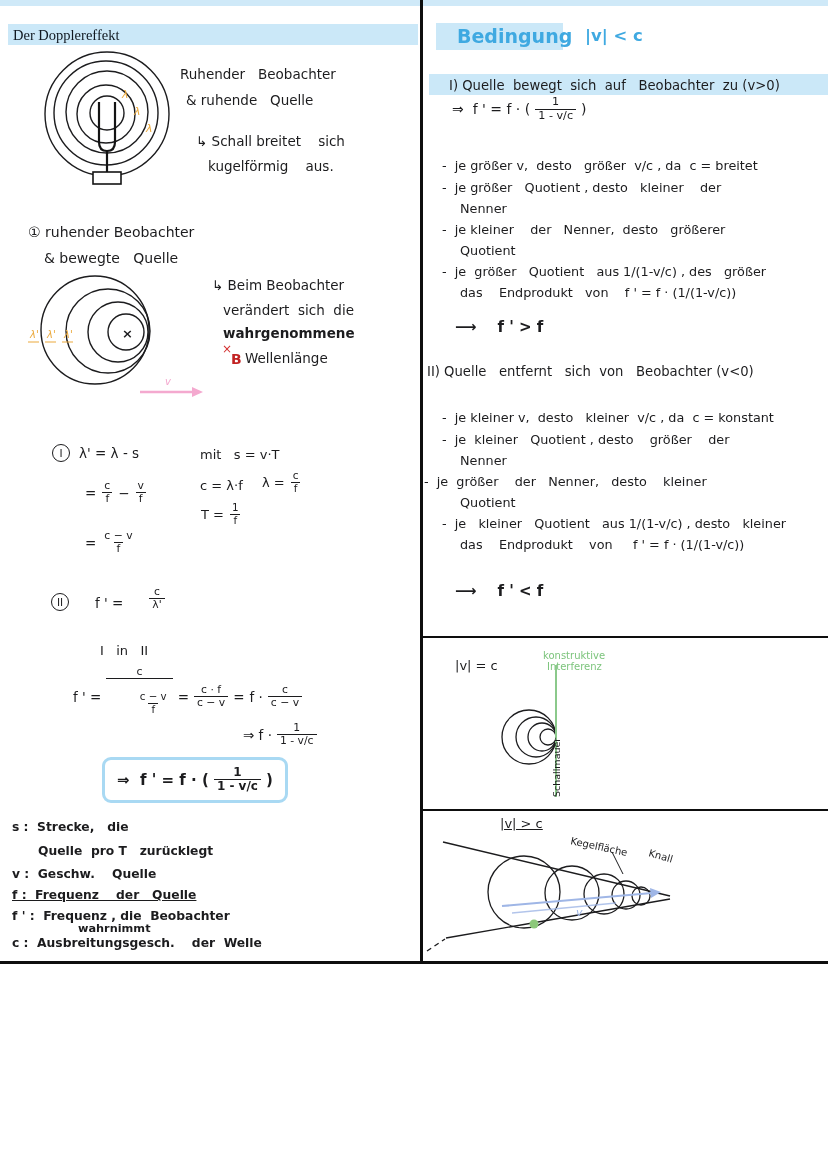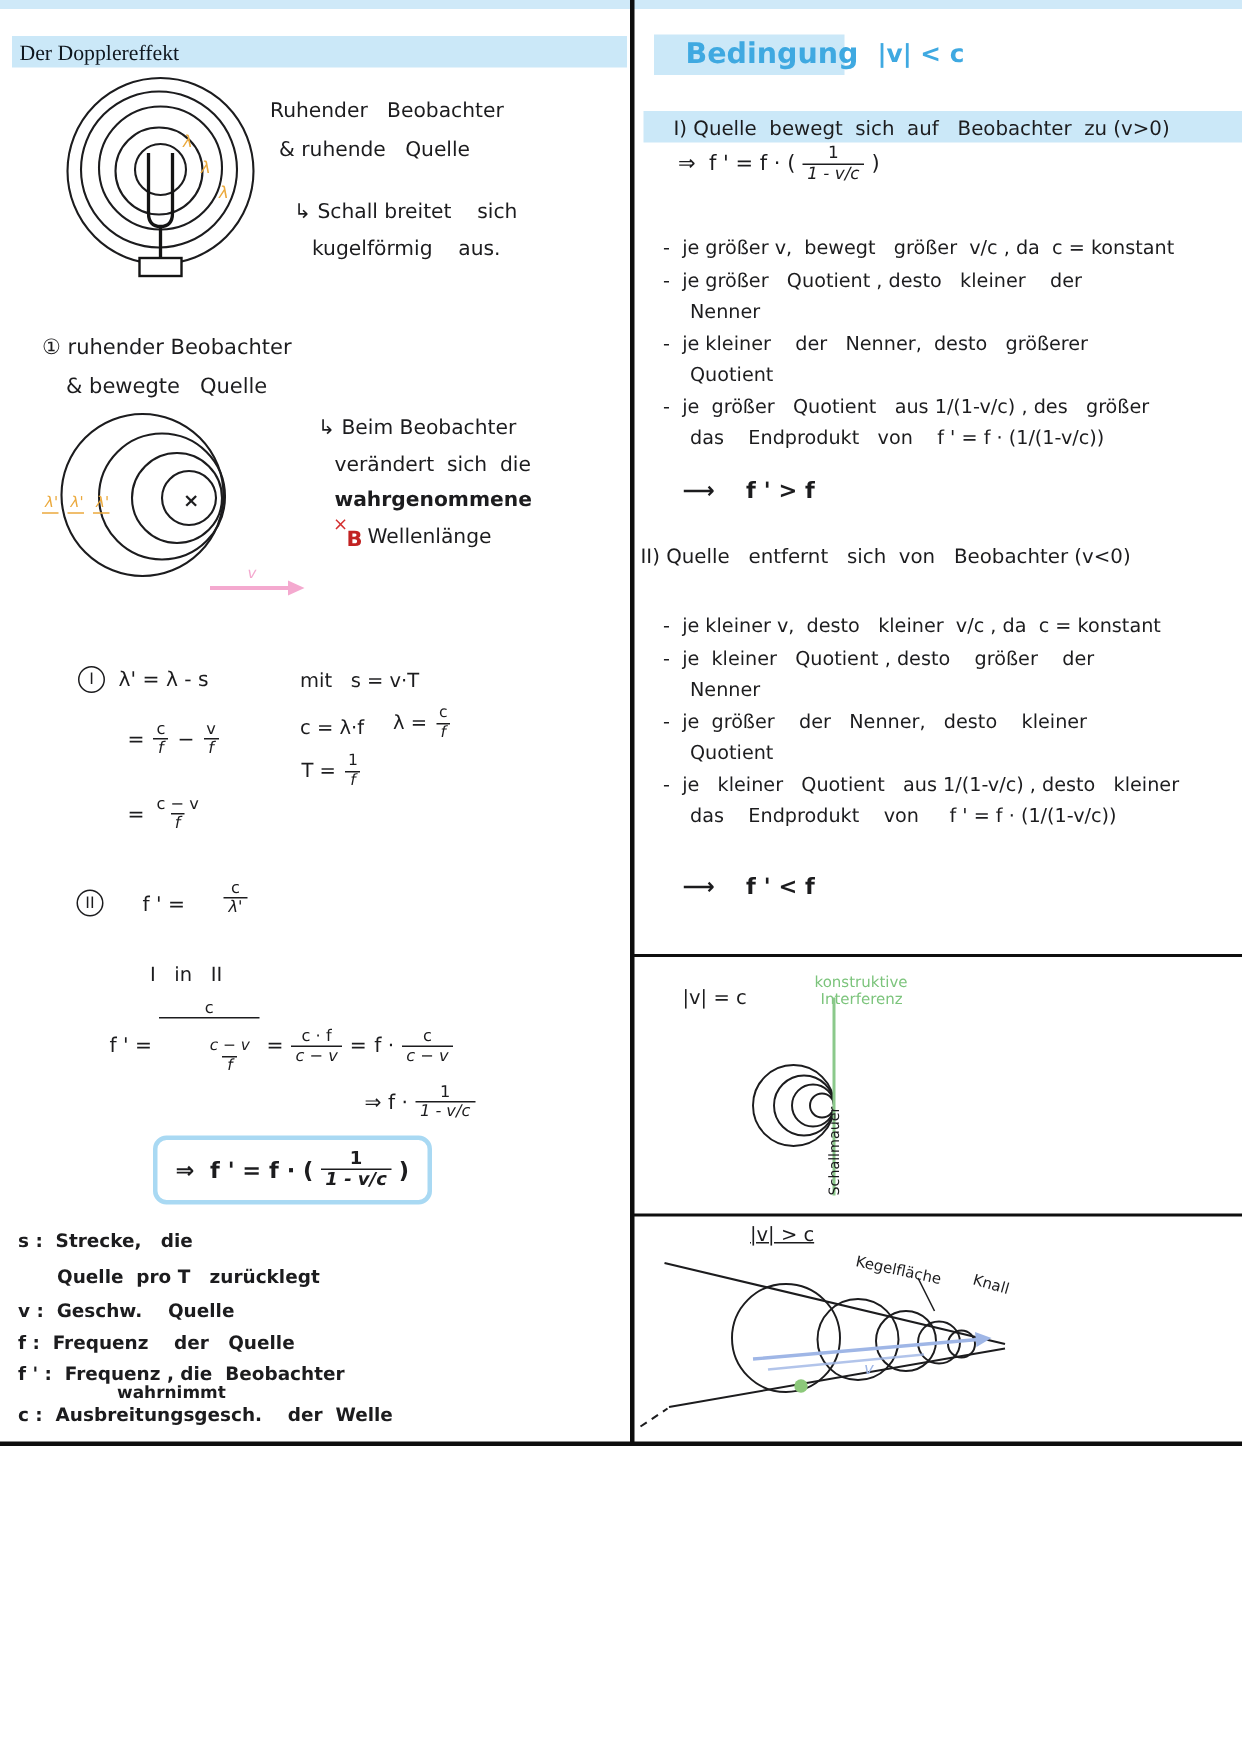--- a/index.html
+++ b/index.html
@@ -10,21 +10,21 @@
   }
   .abs { position: absolute; }
   .hand { white-space: pre; color: #1c1c1e; }
   .serif { font-family: "Liberation Serif", serif; }
   .hl { background: #cbe8f8; }
   .blue { color: #3fa9e1; }
   .green { color: #7cc47c; }
   .formula { display: flex; align-items: center; gap: 5px; white-space: pre; }
   .frac { display: inline-flex; flex-direction: column; align-items: center; line-height: 1.12; font-size: 0.8em; text-align: center; }
   .frac .num { padding: 0 3px; }
-  .frac .den { border-top: 1.4px solid #1c1c1e; padding: 0 3px; font-style: italic; }
+  .frac .den { border-top: 1.4px solid #1c1c1e; padding: 0 3px; }
   .circ { display: inline-flex; align-items: center; justify-content: center;
           width: 18px; height: 18px; border: 1.5px solid #1c1c1e; border-radius: 50%;
           font-size: 10.5px; flex: none; }
   .vline { width: 2.5px; background: #0e0e0e; }
   .hline { height: 2.2px; background: #0e0e0e; }
   .final-box { border: 3px solid #a9d9f3; border-radius: 9px; padding: 6px 12px;
                font-size: 15px; font-weight: 600; background: #fff; }
   .bullet { font-size: 12.8px; white-space: pre; }
   .result { font-size: 15px; font-weight: 600; white-space: pre; }
   .note { font-size: 13.5px; white-space: pre; }
@@ -199,21 +199,21 @@
     <span class="frac">
       <span class="num">1</span>
       <span class="den">1 - v/c</span>
     </span>
     <span>)</span>
   </div>
 
   <div class="abs hand legend" style="left:12px; top:820px;">s :  Strecke,   die</div>
   <div class="abs hand legend" style="left:38px; top:844px;">Quelle  pro T   zurücklegt</div>
   <div class="abs hand legend" style="left:12px; top:867px;">v :  Geschw.    Quelle</div>
-  <div class="abs hand legend" style="left:12px; top:888px;">f :  Frequenz    der   Quelle</div>
+  <div class="abs hand legend" style="left:12px; top:888px;text-decoration:underline;">f :  Frequenz    der   Quelle</div>
   <div class="abs hand legend" style="left:12px; top:909px;">f ' :  Frequenz , die  Beobachter</div>
   <div class="abs hand legend" style="left:78px; top:922px; font-size:11.3px;">wahrnimmt</div>
   <div class="abs hand legend" style="left:12px; top:936px;">c :  Ausbreitungsgesch.    der  Welle</div>
 
   <div class="abs hl" style="left:436px; top:23px; width:127px; height:27px; line-height:27px; padding-left:21px;">
     <span class="blue" style="font-size:19px; font-weight:700;">Bedingung</span>
   </div>
   <div class="abs blue hand" style="left:585px; top:26px; font-size:16.5px; font-weight:700;">|v| &lt; c</div>
 
   <div class="abs hl" style="left:429px; top:74px; width:399px; height:21px; line-height:21px; padding-left:20px;">
@@ -222,36 +222,36 @@
 
   <div class="abs formula" style="left:452px; top:96px; font-size:14px;">
     <span>⇒  f ' = f · (</span>
     <span class="frac">
       <span class="num">1</span>
       <span class="den">1 - v/c</span>
     </span>
     <span>)</span>
   </div>
 
-  <div class="abs hand bullet" style="left:442px; top:158px;">-  je größer v,  bewegt   größer  v/c , da  c = konstant</div>
+  <div class="abs hand bullet" style="left:442px; top:158px;">-  je größer v,  desto   größer  v/c , da  c = breitet</div>
   <div class="abs hand bullet" style="left:442px; top:180px;">-  je größer   Quotient , desto   kleiner    der</div>
   <div class="abs hand bullet" style="left:460px; top:201px;">Nenner</div>
   <div class="abs hand bullet" style="left:442px; top:222px;">-  je kleiner    der   Nenner,  desto   größerer</div>
   <div class="abs hand bullet" style="left:460px; top:243px;">Quotient</div>
   <div class="abs hand bullet" style="left:442px; top:264px;">-  je  größer   Quotient   aus 1/(1-v/c) , des   größer</div>
   <div class="abs hand bullet" style="left:460px; top:285px;">das    Endprodukt   von    f ' = f · (1/(1-v/c))</div>
 
   <div class="abs hand result" style="left:455px; top:318px;">⟶    f ' &gt; f</div>
 
   <div class="abs hand" style="left:427px; top:364px; font-size:13.2px;">II) Quelle   entfernt   sich  von   Beobachter (v&lt;0)</div>
 
   <div class="abs hand bullet" style="left:442px; top:410px;">-  je kleiner v,  desto   kleiner  v/c , da  c = konstant</div>
   <div class="abs hand bullet" style="left:442px; top:432px;">-  je  kleiner   Quotient , desto    größer    der</div>
   <div class="abs hand bullet" style="left:460px; top:453px;">Nenner</div>
-  <div class="abs hand bullet" style="left:442px; top:474px;">-  je  größer    der   Nenner,   desto    kleiner</div>
+  <div class="abs hand bullet" style="left:424px; top:474px;">-  je  größer    der   Nenner,   desto    kleiner</div>
   <div class="abs hand bullet" style="left:460px; top:495px;">Quotient</div>
   <div class="abs hand bullet" style="left:442px; top:516px;">-  je   kleiner   Quotient   aus 1/(1-v/c) , desto   kleiner</div>
   <div class="abs hand bullet" style="left:460px; top:537px;">das    Endprodukt    von     f ' = f · (1/(1-v/c))</div>
 
   <div class="abs hand result" style="left:455px; top:582px;">⟶    f ' &lt; f</div>
 
   <div class="abs hline" style="left:422px; top:636px; width:406px;"></div>
 
   <div class="abs hand" style="left:455px; top:658px; font-size:13px;">|v| = c</div>
   <div class="abs hand green" style="left:543px; top:650px; font-size:10px;">konstruktive</div>

